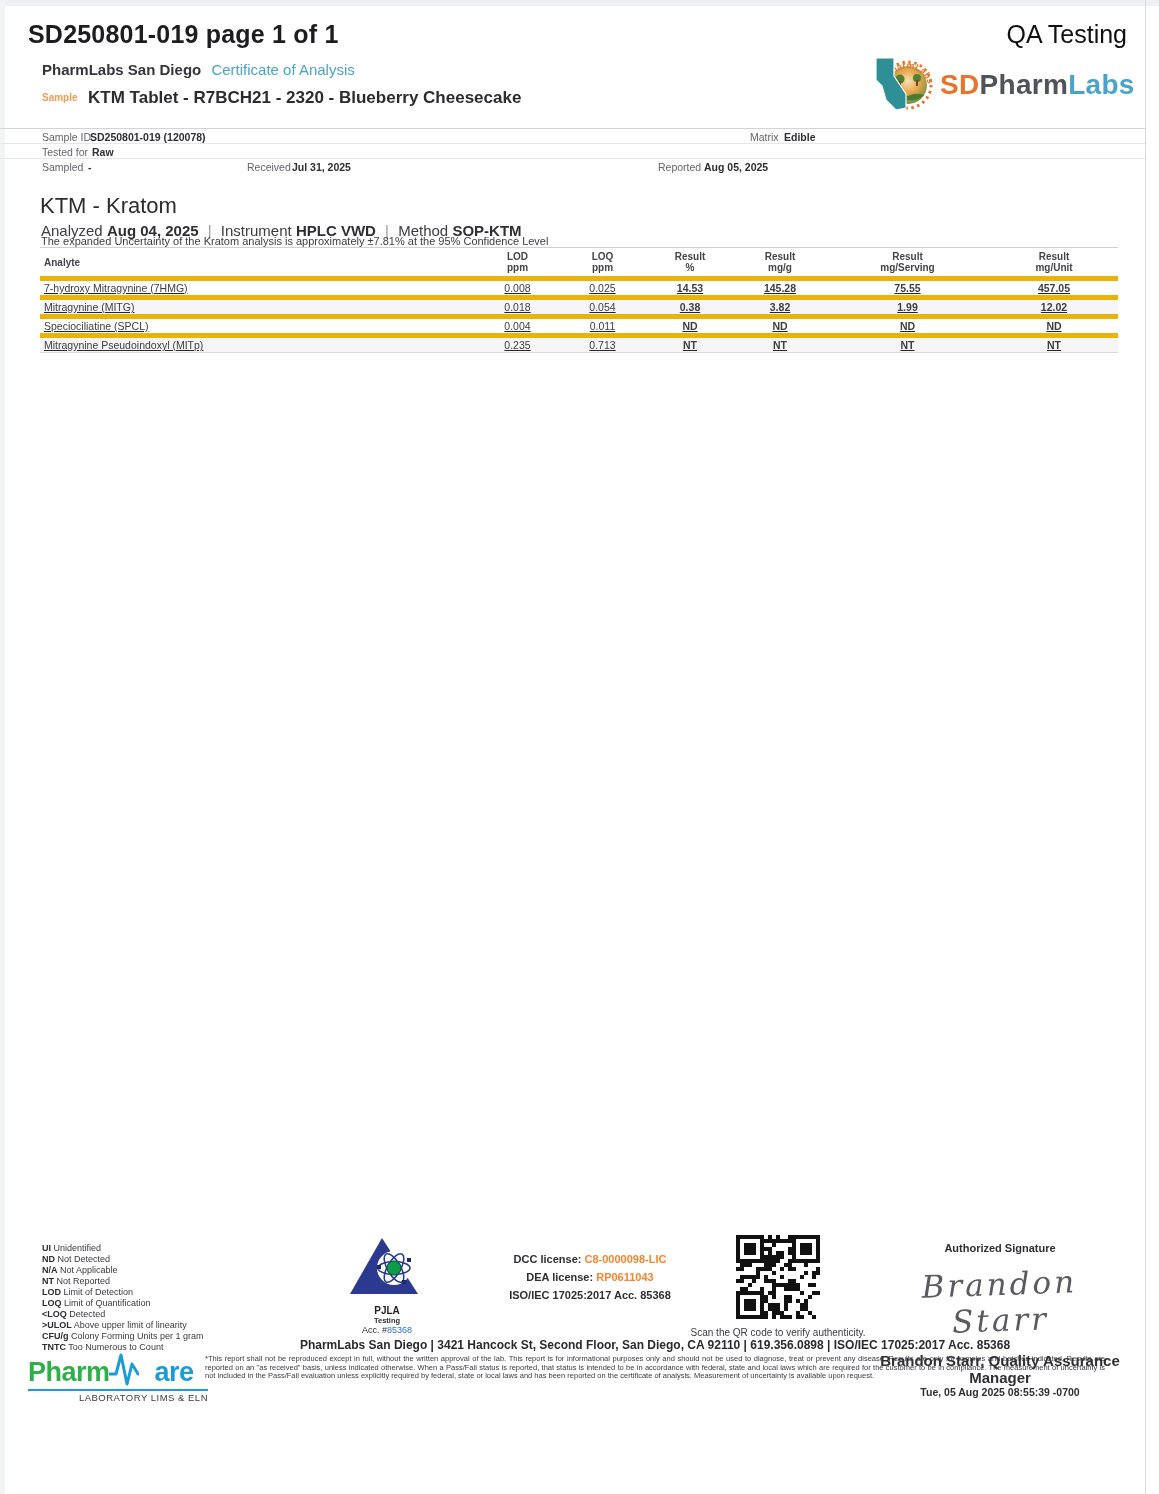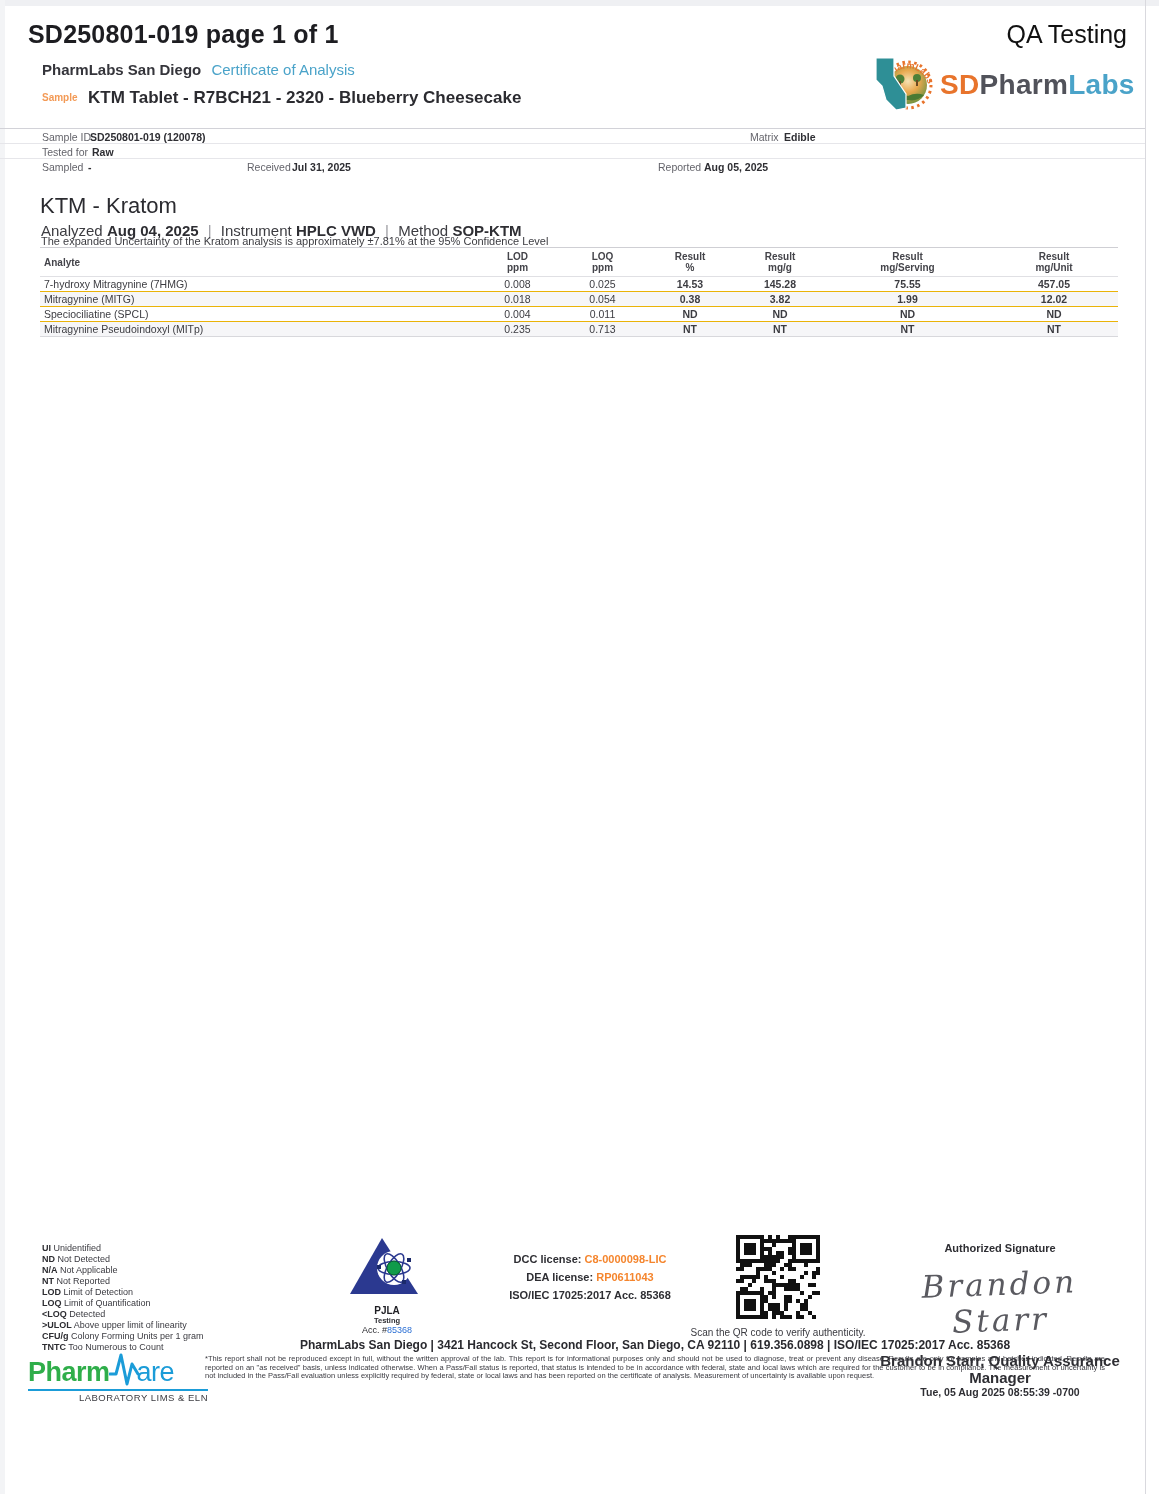--- a/index.html
+++ b/index.html
@@ -42,21 +42,21 @@
   .section-title{position:absolute;left:40px;top:193px;font-size:22px;font-weight:500;color:#2b2b30;}
   .meta-line{position:absolute;left:41px;top:222px;font-size:15px;color:var(--ink2);}
   .meta-line b{color:#2e2e33;}
   .meta-sep{color:#9a9aa0;margin:0 5px;}
   .uncert-line{position:absolute;left:41px;top:235px;font-size:11px;color:var(--ink2);}
 
   table.results{position:absolute;left:40px;top:247px;width:1078px;border-collapse:collapse;border-bottom:1px solid #d8d8dc;}
   table.results thead tr{border-top:1px solid #cfcfd4;border-bottom:1px solid #e0e0e4;}
   table.results th{font-size:10px;font-weight:700;color:#44444a;padding:3px 2px;text-align:center;line-height:11px;}
   table.results th.analyte{text-align:left;padding-left:4px;vertical-align:middle;}
-  table.results tbody tr{border-top:1px solid #eab308;}
+  table.results tbody tr{border-top:5px solid #eab308;text-decoration:underline;}
   table.results tbody tr:nth-child(even){background:#f6f6f8;}
   table.results td{font-size:10.5px;padding:1px 2px;text-align:center;color:var(--ink2);height:13px;}
   table.results td.analyte{text-align:left;padding-left:4px;}
   td.num{color:var(--result-blue);font-weight:700;}
   td.nd{color:var(--nd-green);font-weight:700;}
   td.nt{color:var(--nt-cyan);font-weight:700;}
 
   .abbr-list{position:absolute;left:42px;top:1243px;font-size:9px;line-height:11px;color:#3a3a40;}
   .abbr-list b{color:#2c2c31;}
 
@@ -78,21 +78,21 @@
   .sig-script{font-family:"DejaVu Serif","Liberation Serif",serif;font-style:italic;font-size:31px;color:#5a5a60;letter-spacing:3px;margin-top:12px;transform:rotate(-2deg);}
   .sig-name{font-size:15px;font-weight:700;color:#2e2e33;margin-top:14px;}
   .sig-time{font-size:10.5px;font-weight:700;color:#2e2e33;}
 
   .address{position:absolute;left:180px;top:1338px;width:950px;text-align:center;font-size:12px;font-weight:700;color:#2a2a2f;}
   .disclaimer{position:absolute;left:205px;top:1355px;width:900px;font-size:7.5px;line-height:8.6px;color:#3a3a40;text-align:justify;}
 
   .pharmware{position:absolute;left:28px;top:1352px;width:180px;}
   .pw-row{display:flex;align-items:flex-end;border-bottom:2px solid var(--pw-blue);padding-bottom:1px;}
   .pw-pharm{font-size:27px;font-weight:700;color:var(--pw-green);letter-spacing:-.5px;}
-  .pw-are{font-size:27px;font-weight:400;color:var(--pw-blue);letter-spacing:-.5px;}
+  .pw-are{font-size:27px;font-weight:700;color:var(--pw-blue);letter-spacing:-.5px;margin-left:18px;}
   .pw-sub{font-size:9.5px;font-weight:400;color:#3b3b40;text-align:right;letter-spacing:.5px;margin-top:1px;}
 </style>
 </head>
 <body>
 
 <div class="page">
   <div class="edge-top"></div>
   <div class="edge-left"></div>
   <div class="edge-right"></div>
 

